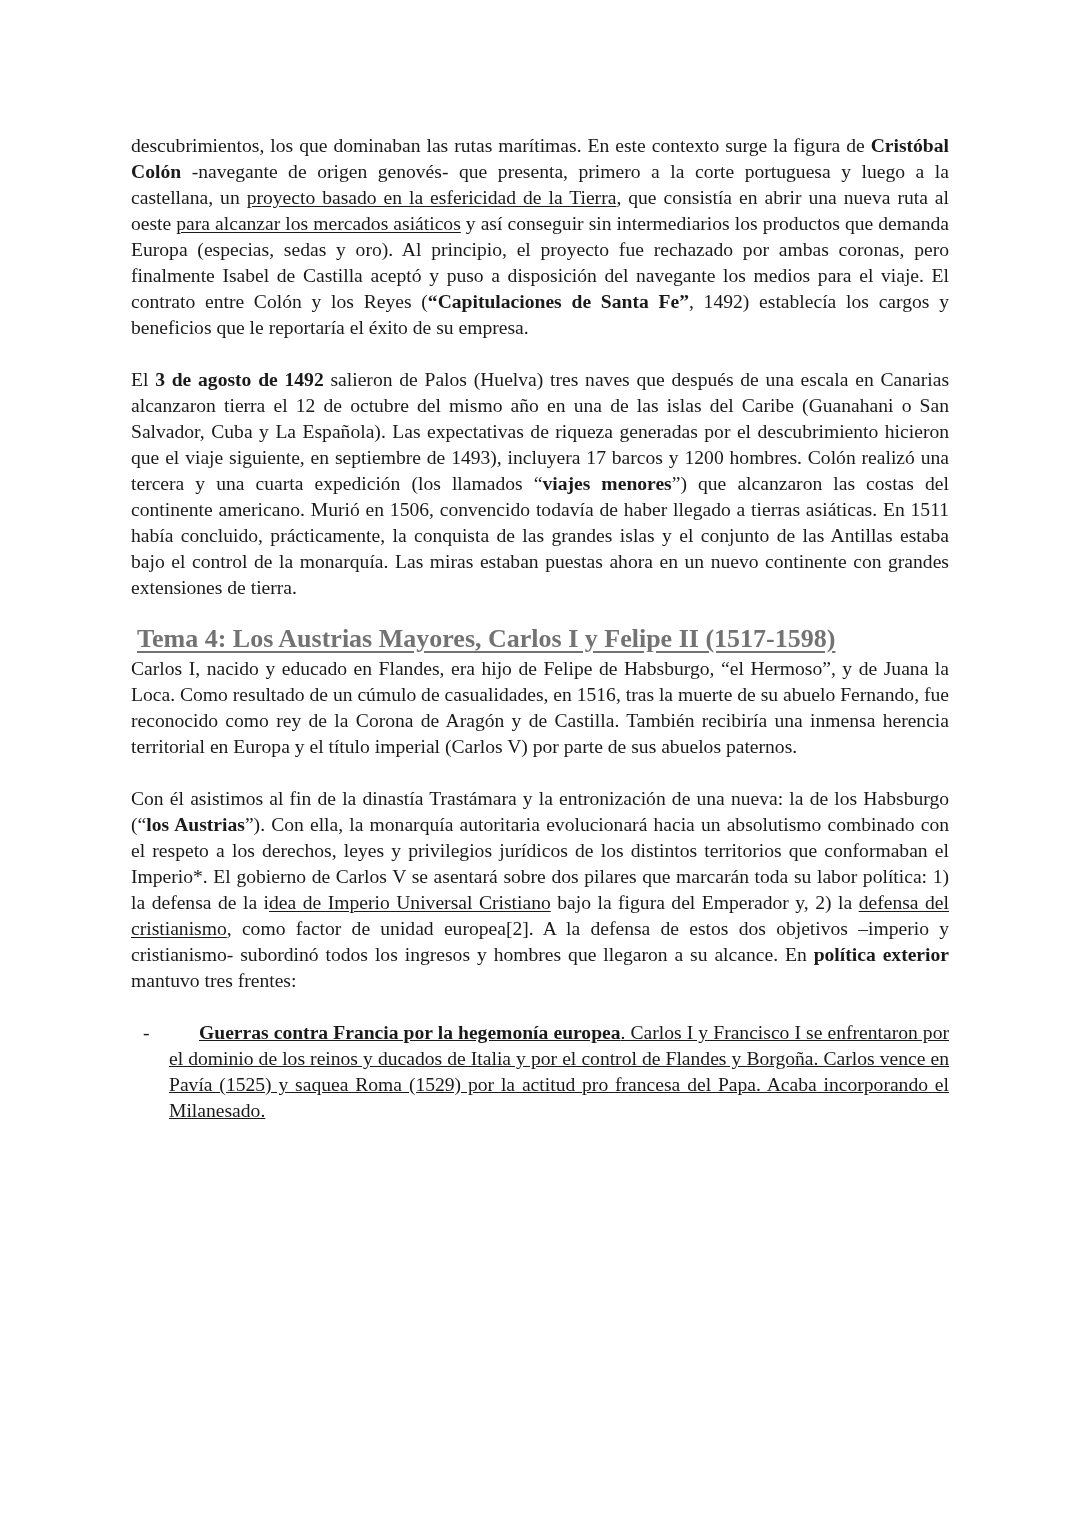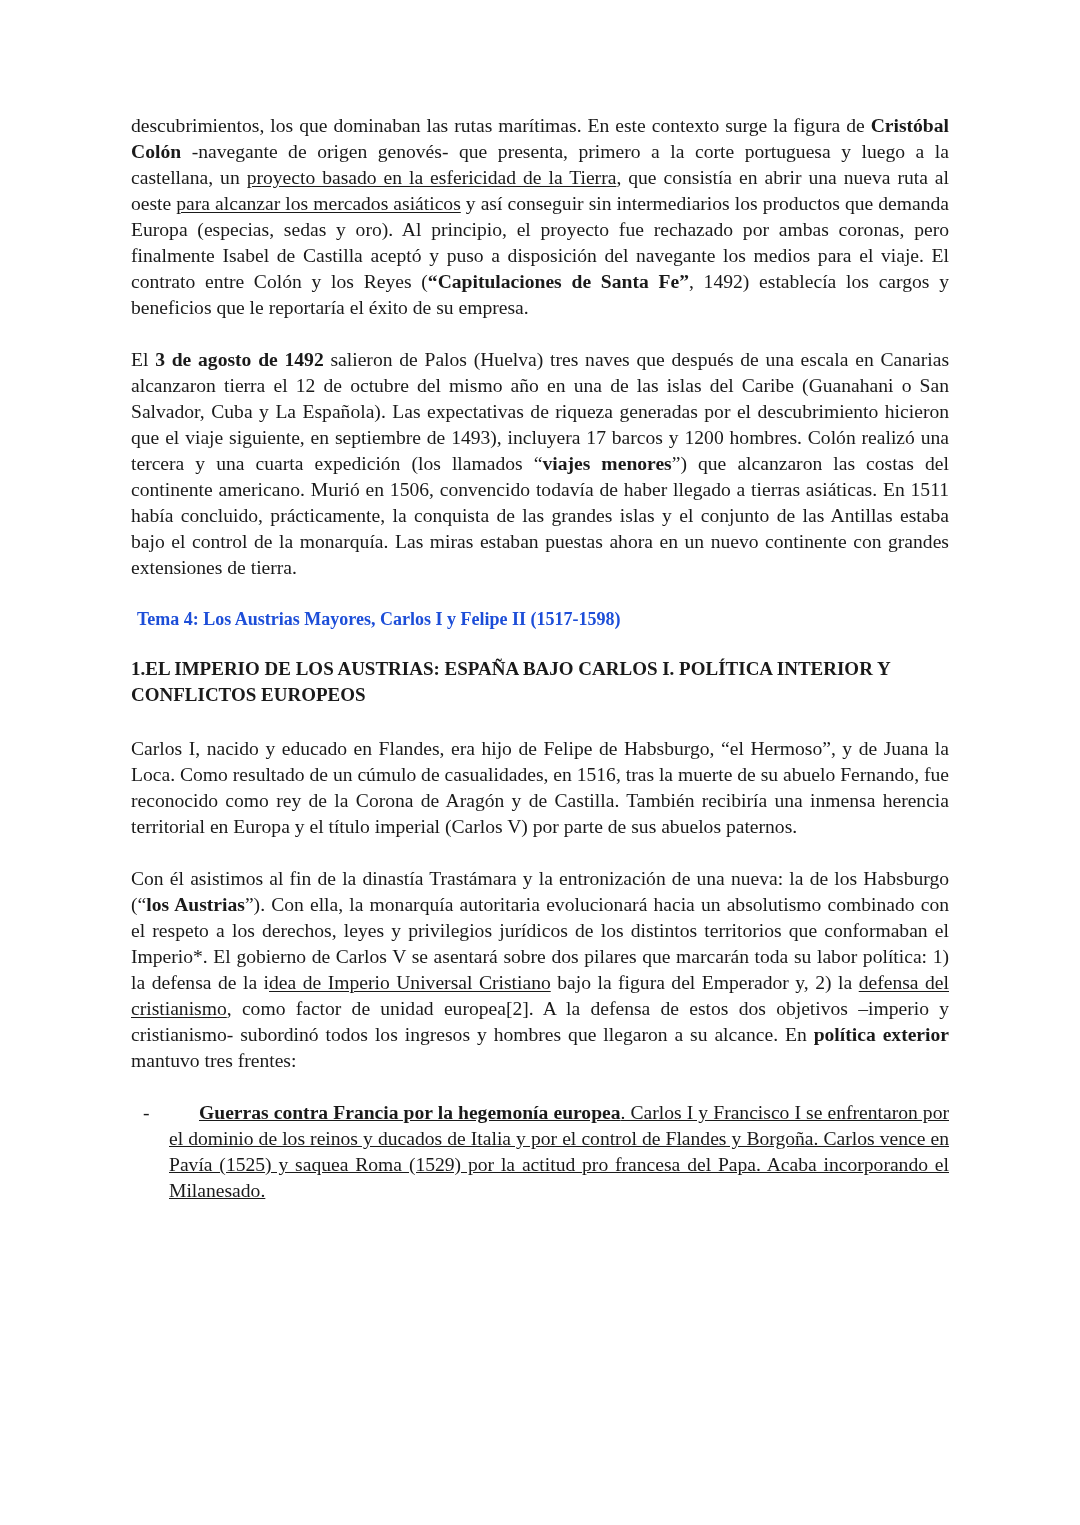--- a/index.html
+++ b/index.html
@@ -1,46 +1,45 @@
 <!DOCTYPE html>
 <html><head>
 <meta charset="utf-8">
 <style>
   html, body { margin: 0; padding: 0; background: #ffffff; }
   body { width: 1080px; height: 1525px; position: relative; overflow: hidden; }
   .page {
-    position: absolute; left: 131px; top: 113px; width: 818px;
+    position: absolute; left: 131px; top: 133px; width: 818px;
     font-family: "Liberation Serif", "DejaVu Serif", serif;
     font-size: 19.6px; line-height: 26px; color: #1a1a1a;
   }
   .para { text-align: justify; margin: 0 0 26px 0; }
   .para.last { margin-bottom: 12px; }
   .b { font-weight: bold; }
   .u { text-decoration: underline; text-underline-offset: 2px; }
   .title {
-    margin: 21px 0 0 6px; font-size: 18px; line-height: 34px; font-weight: bold;
-    text-underline-offset: 4px; color: #1d4ed8;
+    margin: 21px 0 0 6px; font-size: 26px; line-height: 34px; font-weight: bold;
+    text-decoration: underline; text-underline-offset: 4px; color: #737373;
     white-space: nowrap;
   }
   .subtitle {
     margin: 20px 0 28px 0; font-size: 19px; line-height: 26px; font-weight: bold;
   }
   .bullet { display: flex; margin-top: 0; }
   .bullet-mark { width: 38px; flex: none; padding-left: 12px; box-sizing: border-box; }
   .bullet-body { text-align: justify; flex: 1; text-indent: 32px; margin-left: 0; text-decoration: underline; }
 </style>
 </head>
 <body>
 
 <div class="page">
   <p class="para"><span>descubrimientos, los que dominaban las rutas marítimas. En este contexto surge la figura de </span><span class="b">Cristóbal Colón</span><span> -navegante de origen genovés- que presenta, primero a la corte portuguesa y luego a la castellana, un </span><span class="u">proyecto basado en la esfericidad de la Tierra</span><span>, que consistía en abrir una nueva ruta al oeste </span><span class="u">para alcanzar los mercados asiáticos</span><span> y así conseguir sin intermediarios los productos que demanda Europa (especias, sedas y oro). Al principio, el proyecto fue rechazado por ambas coronas, pero finalmente Isabel de Castilla aceptó y puso a disposición del navegante los medios para el viaje. El contrato entre Colón y los Reyes (</span><span class="b">“Capitulaciones de Santa Fe”</span><span>, 1492) establecía los cargos y beneficios que le reportaría el éxito de su empresa.</span></p>
   <p class="para last"><span>El </span><span class="b">3 de agosto de 1492</span><span> salieron de Palos (Huelva) tres naves que después de una escala en Canarias alcanzaron tierra el 12 de octubre del mismo año en una de las islas del Caribe (Guanahani o San Salvador, Cuba y La Española). Las expectativas de riqueza generadas por el descubrimiento hicieron que el viaje siguiente, en septiembre de 1493), incluyera 17 barcos y 1200 hombres. Colón realizó una tercera y una cuarta expedición (los llamados “</span><span class="b">viajes menores</span><span>”) que alcanzaron las costas del continente americano. Murió en 1506, convencido todavía de haber llegado a tierras asiáticas. En 1511 había concluido, prácticamente, la conquista de las grandes islas y el conjunto de las Antillas estaba bajo el control de la monarquía. Las miras estaban puestas ahora en un nuevo continente con grandes extensiones de tierra.</span></p>
 
   <div class="title">Tema 4:  Los Austrias Mayores, Carlos I y Felipe II (1517-1598)</div>
-  <div class="subtitle">1.EL IMPERIO DE LOS AUSTRIAS: ESPAÑA BAJO CARLOS I. POLÍTICA INTERIOR Y CONFLICTOS EUROPEOS</div>
 
   <p class="para"><span>Carlos I, nacido y educado en Flandes, era hijo de Felipe de Habsburgo, “el Hermoso”, y de Juana la Loca. Como resultado de un cúmulo de casualidades, en 1516, tras la muerte de su abuelo Fernando, fue reconocido como rey de la Corona de Aragón y de Castilla. También recibiría una inmensa herencia territorial en Europa y el título imperial (Carlos V) por parte de sus abuelos paternos.</span></p>
   <p class="para"><span>Con él asistimos al fin de la dinastía Trastámara y la entronización de una nueva: la de los Habsburgo (“</span><span class="b">los Austrias</span><span>”). Con ella, la monarquía autoritaria evolucionará hacia un absolutismo combinado con el respeto a los derechos, leyes y privilegios jurídicos de los distintos territorios que conformaban el Imperio*.  El gobierno de Carlos V se asentará sobre dos pilares que marcarán toda su labor política: 1) la defensa de la i</span><span class="u">dea de Imperio Universal Cristiano</span><span> bajo la figura del Emperador y, 2) la </span><span class="u">defensa del cristianismo</span><span>, como factor de unidad europea[2]. A la defensa de estos dos objetivos –imperio y cristianismo- subordinó todos los ingresos y hombres que llegaron a su alcance. En </span><span class="b">política exterior</span><span> mantuvo tres frentes:</span></p>
 
   <div class="bullet">
     <span class="bullet-mark">-</span>
     <p class="bullet-body" style="margin:0; text-indent:30px; margin-left:0;"><span class="b">Guerras contra Francia por la hegemonía europea</span><span>. Carlos I y Francisco I se enfrentaron por el dominio de los reinos y ducados de Italia y por el control de Flandes y Borgoña. Carlos vence en Pavía (1525) y saquea Roma (1529) por la actitud pro francesa del Papa. Acaba incorporando el Milanesado.</span></p>
   </div>
 </div>
 

